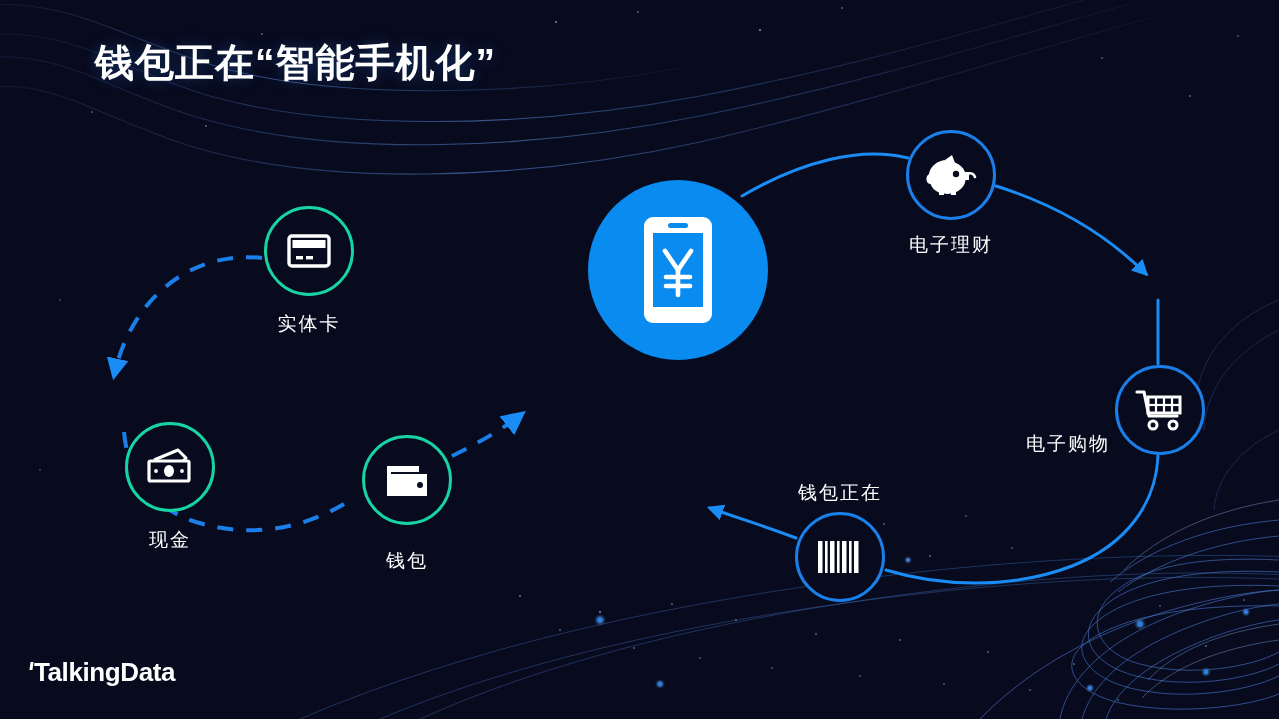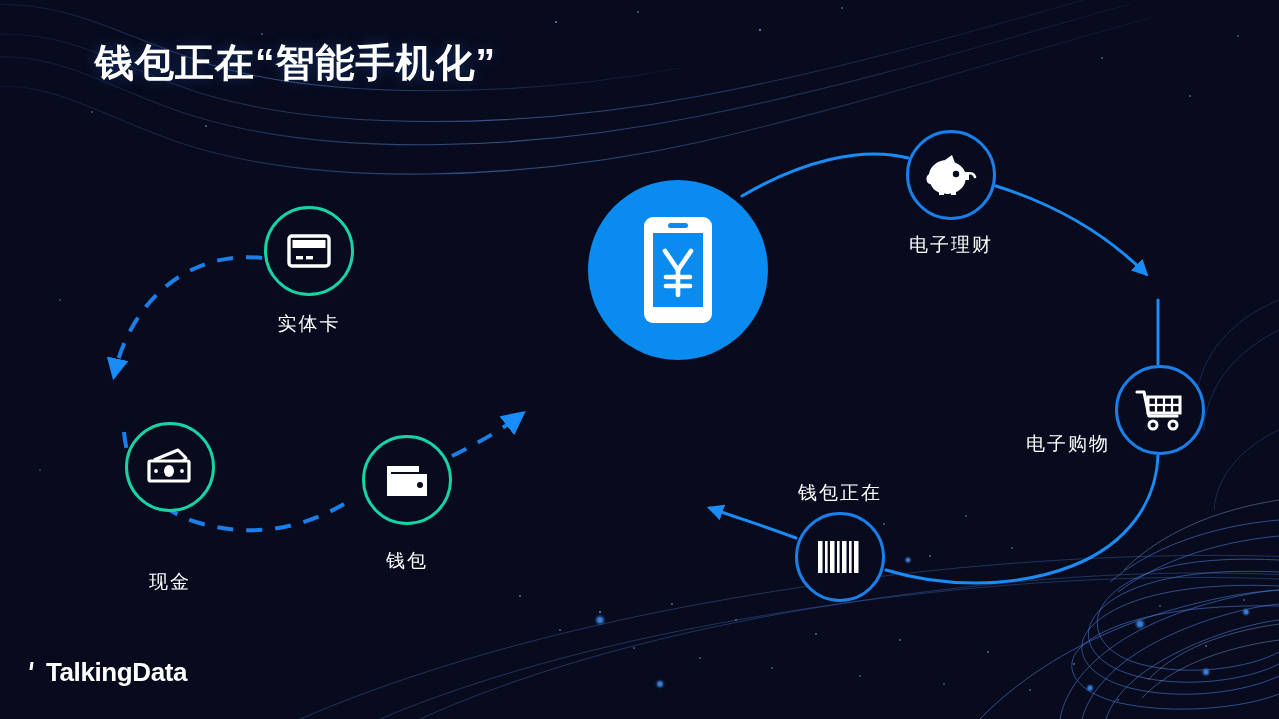--- a/index.html
+++ b/index.html
@@ -83,21 +83,20 @@
     background: #ffffff;
     margin-top: 3px;
     margin-right: 1px;
     transform: skewX(-8deg);
   }
   #logo .word {
     font-size: 26px;
     font-weight: bold;
     letter-spacing: -0.4px;
     line-height: 1;
-    margin-left: 12px;
   }
 </style>
 </head>
 <body>
 
 <div id="slide">
 
   <svg id="bg-art" viewBox="0 0 1279 719" preserveAspectRatio="none">
     <defs>
       <radialGradient id="glowDot" cx="50%" cy="50%" r="50%">
@@ -266,21 +265,21 @@
       <svg width="50" height="40" viewBox="0 0 50 40">
         <g fill="none" stroke="#ffffff" stroke-width="3" stroke-linejoin="round">
           <path d="M 9 13 L 33 3 L 41 11 L 38 14"></path>
         </g>
         <rect x="4" y="14" width="40" height="20" rx="1.5" fill="none" stroke="#ffffff" stroke-width="3.2"></rect>
         <ellipse cx="24" cy="24" rx="5" ry="6" fill="#ffffff"></ellipse>
         <circle cx="11" cy="24" r="1.9" fill="#ffffff"></circle>
         <circle cx="37" cy="24" r="1.9" fill="#ffffff"></circle>
       </svg>
     </div>
-    <div class="lbl" style="left:-30px; top:105px; width:150px;margin-top:42px;">现金</div>
+    <div class="lbl" style="left:-30px; top:105px; width:150px;">现金</div>
   </div>
 
   <div class="node" style="left:362px; top:435px;">
     <div class="ring green" style="left:0; top:0; width:90px; height:90px;">
       <svg width="48" height="40" viewBox="0 0 48 40">
         <path d="M 4 6 L 36 6 L 36 12 L 8 12 L 8 14 L 44 14 L 44 36 L 4 36 Z" fill="#ffffff"></path>
         <path d="M 4 6 L 36 6 L 36 10 L 4 10 Z" fill="#ffffff"></path>
         <circle cx="37" cy="25" r="3" fill="#080b1e"></circle>
       </svg>
     </div>

